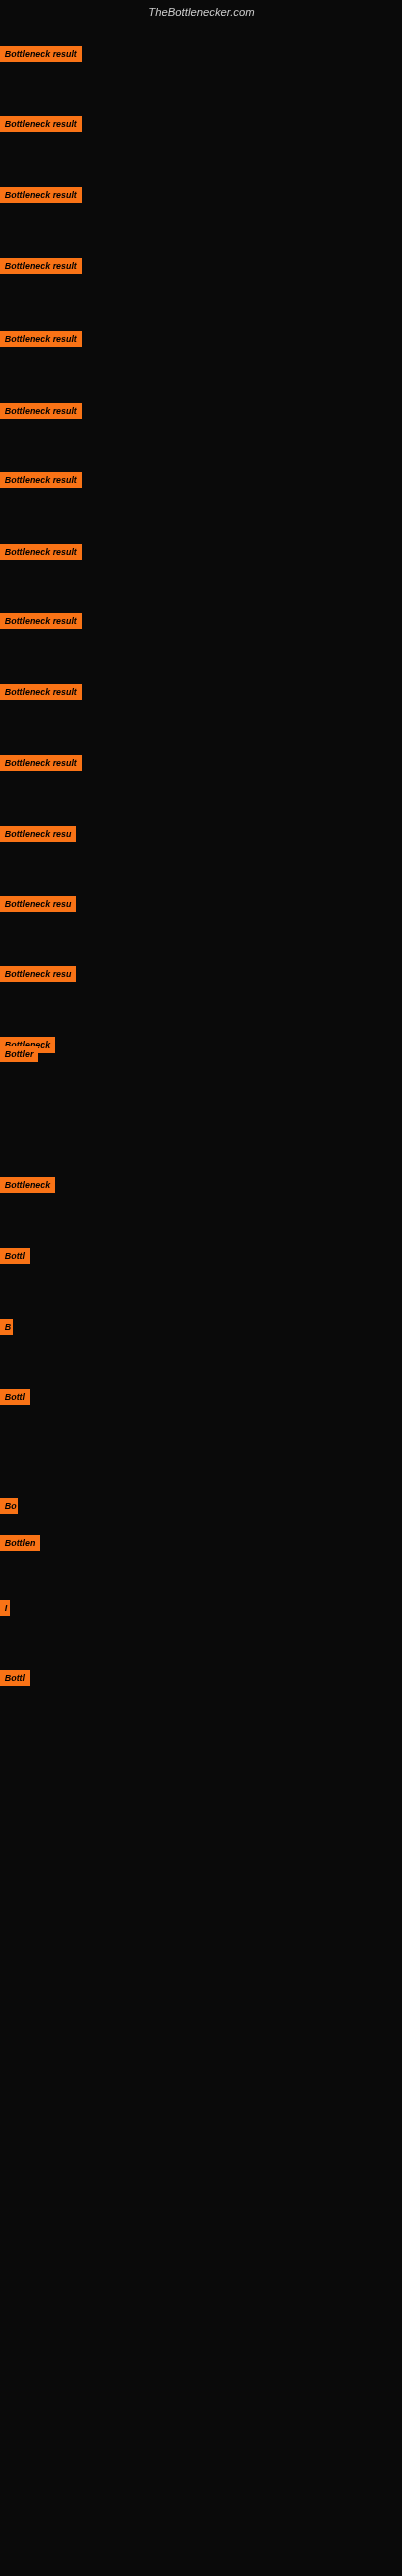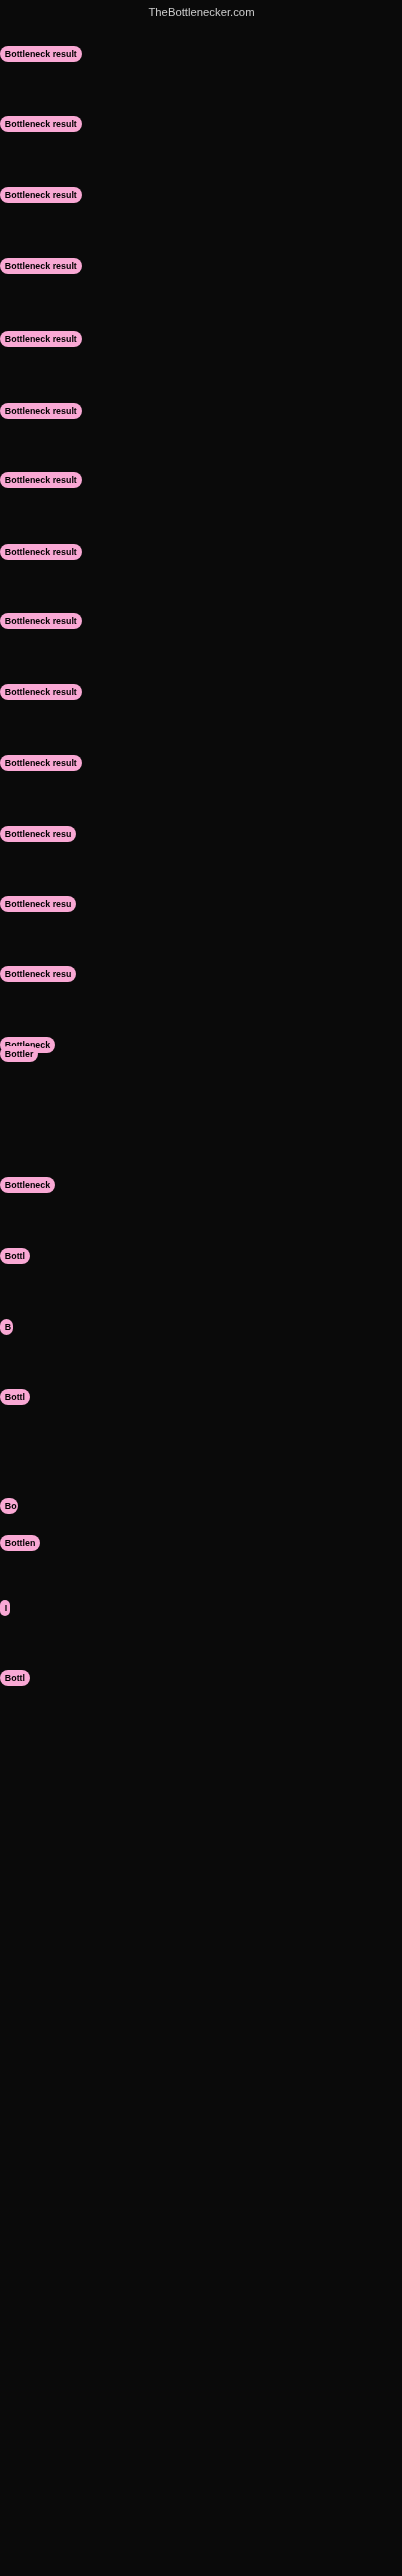--- a/index.html
+++ b/index.html
@@ -1,18 +1,19 @@
 <!DOCTYPE html>
 <html style="font-size:13px"><head>
   <meta charset="utf-8">
   <style>
     * {
       margin: 0;
       padding: 0;
       box-sizing: border-box;
+      font-style: italic;
     }
 
     body {
       background-color: #0a0a0a;
       width: 403px;
       min-height: 2576px;
       font-family: Arial, sans-serif;
       position: relative;
     }
 
@@ -22,26 +23,26 @@
       font-size: 11.3px;
       padding: 6.4px 0;
       position: absolute;
       top: 0;
       left: 0;
       right: 0;
     }
 
     .bottleneck-badge {
       display: inline-block;
-      background-color: #f9a8d4;
+      background-color: #f97316;
       color: #000;
       font-size: 8.9px;
       font-weight: bold;
       padding: 3.2px 4.8px;
-      border-radius: 8px;
+      border-radius: 0;
       white-space: nowrap;
       overflow: hidden;
     }
 
     .badge-container {
       position: absolute;
       left: 0;
     }
   </style>
 </head>

